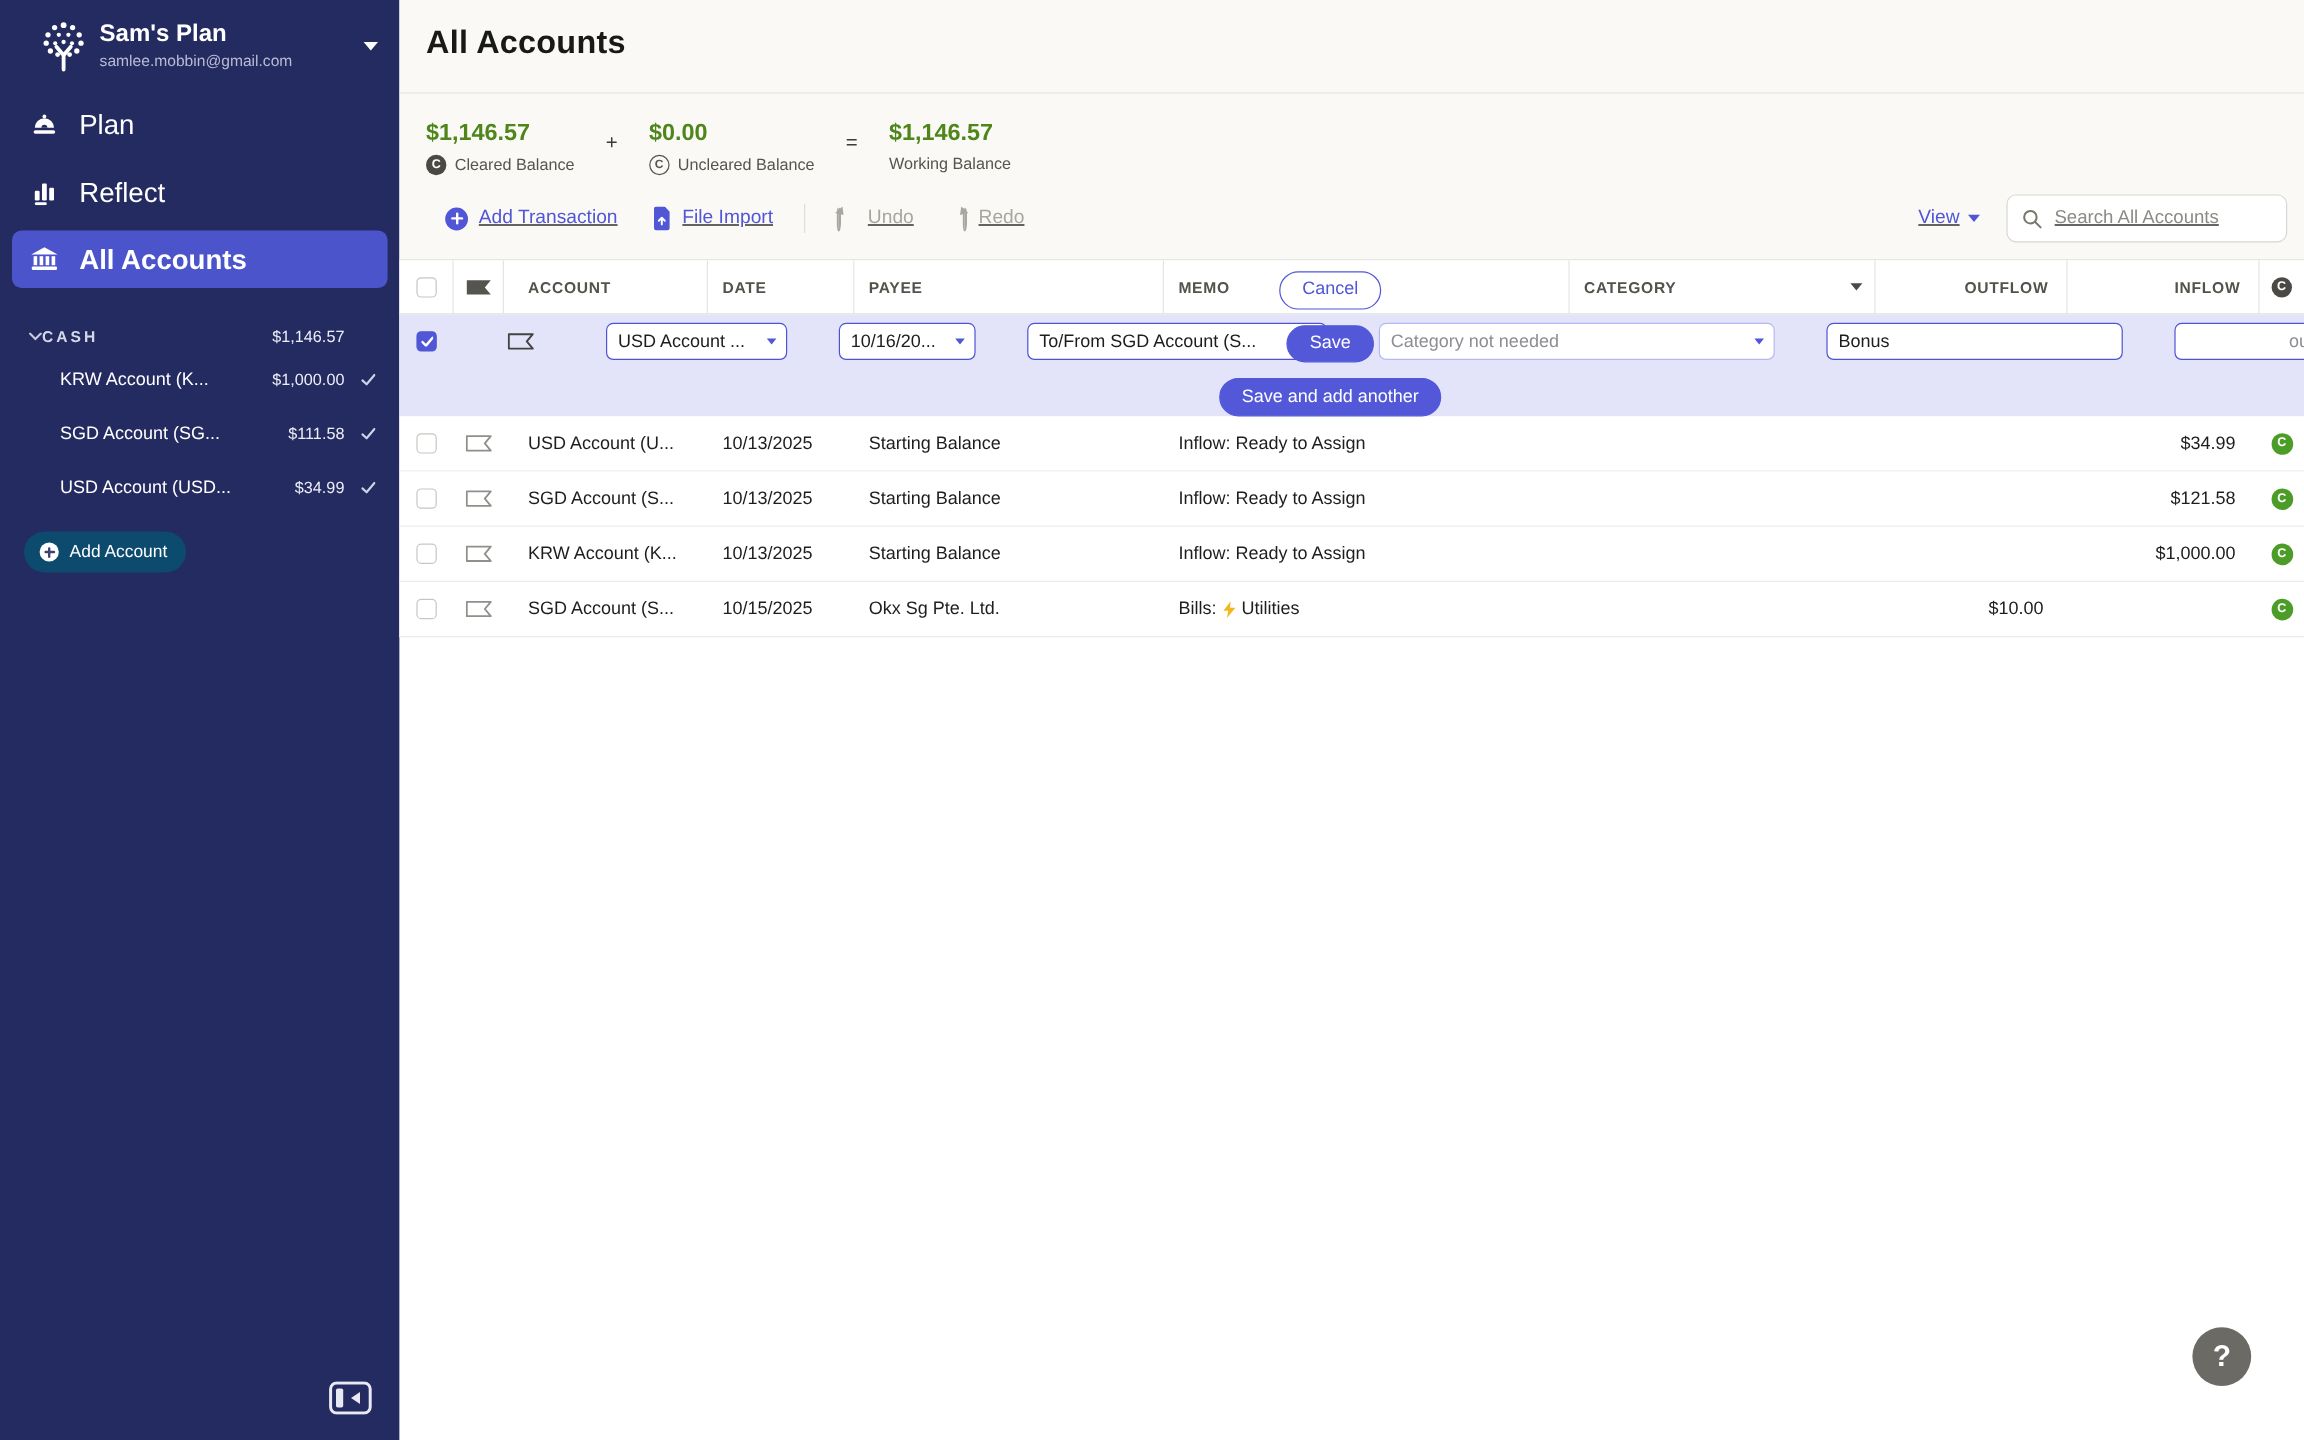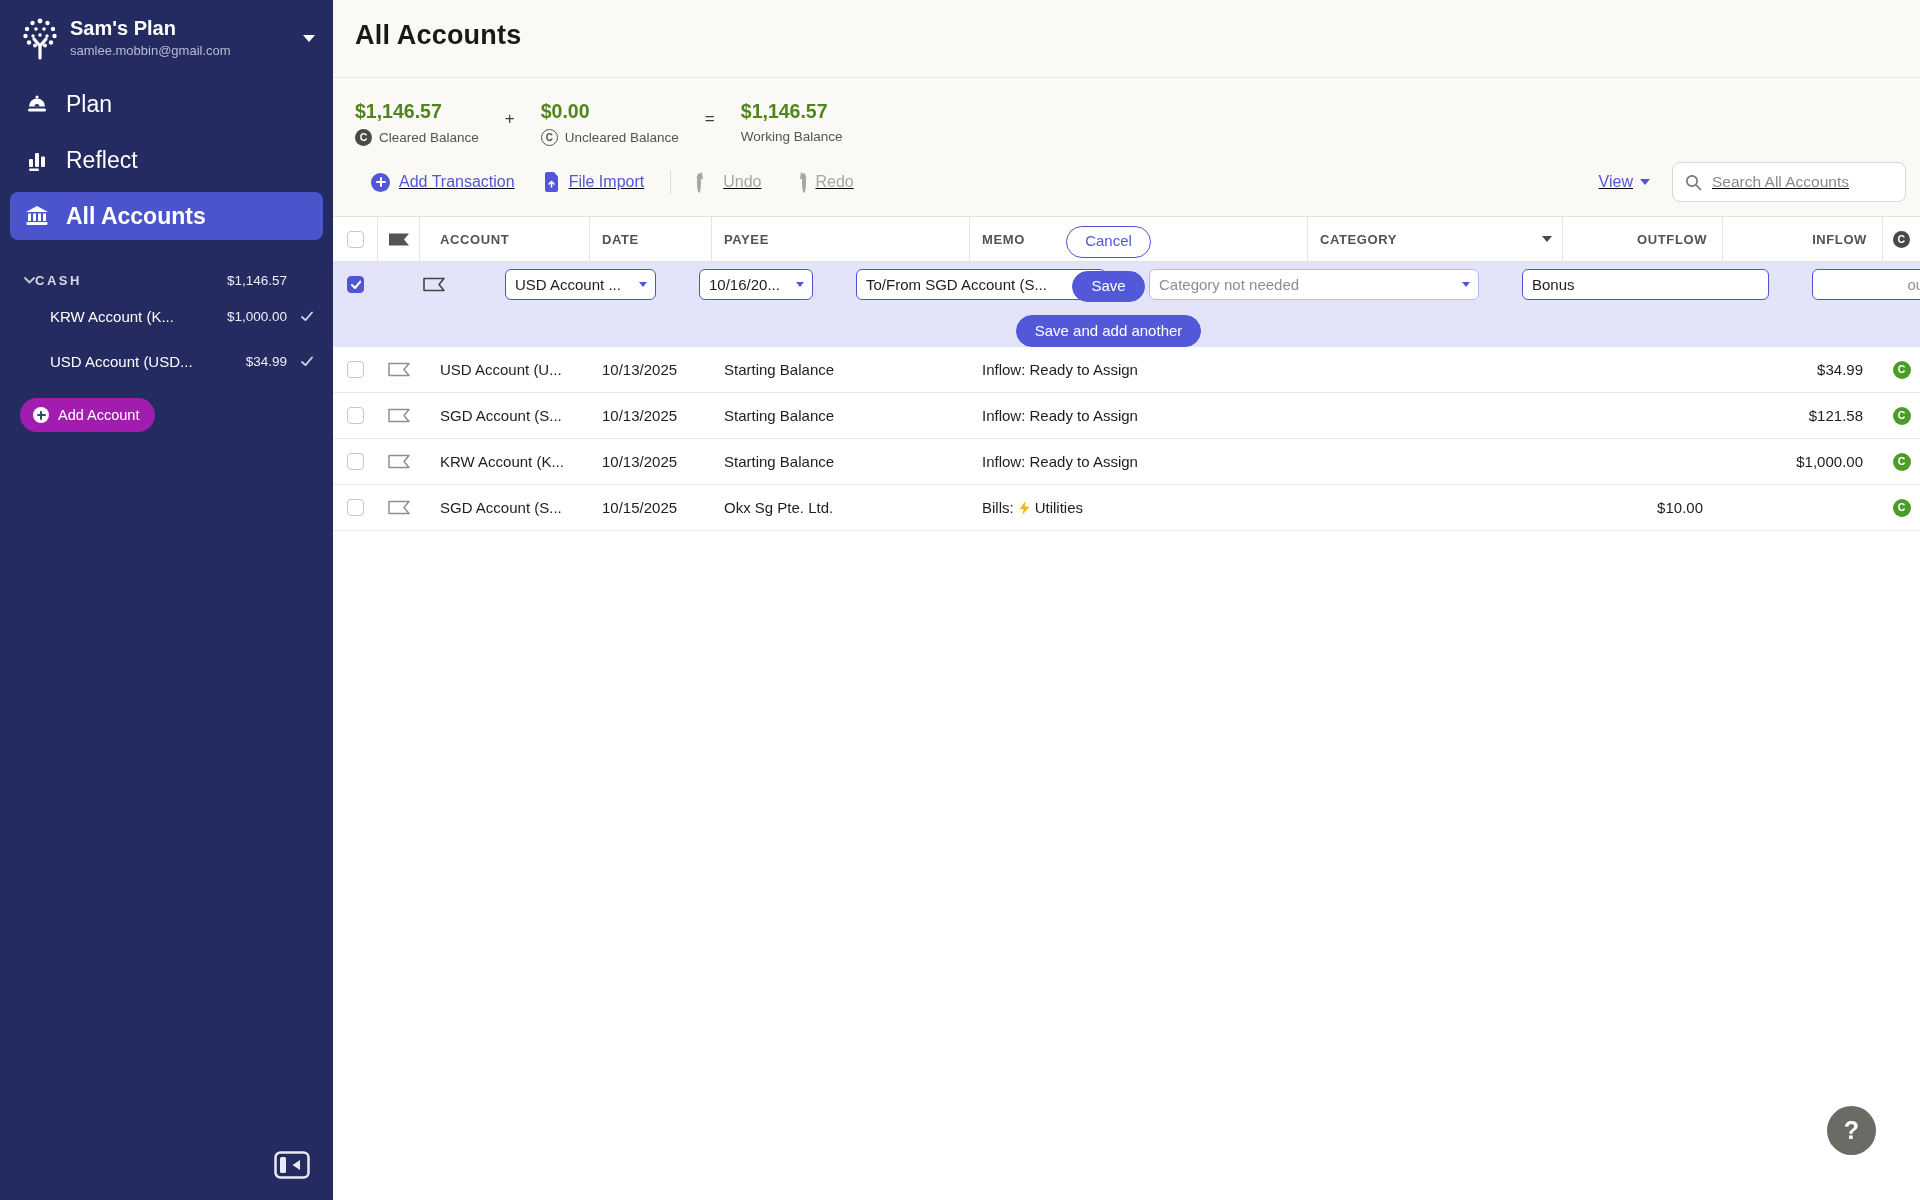--- a/index.html
+++ b/index.html
@@ -8,42 +8,42 @@
   body {
     width:1920px; height:1200px; overflow:hidden;
     display:flex;
     font-family:"Liberation Sans", sans-serif;
     background:#ffffff;
     -webkit-font-smoothing:antialiased;
   }
 
   
   .sidebar { width:333px; min-width:333px; background:#242B60; color:#fff; position:relative; }
-  .side-head { display:flex; align-items:center; padding:16px 18px 10px 20px; cursor:pointer; }
+  .side-head { display:flex; align-items:center; padding:16px 18px 10px 20px; cursor:pointer;margin-left:13px; }
   .logo { width:40px; height:44px; flex-shrink:0; }
   .plan-meta { margin-left:10px; line-height:1.25; min-width:0; }
   .plan-name { font-size:20px; font-weight:700; }
   .plan-email { font-size:13px; color:#b7bbd4; margin-top:2px; white-space:nowrap; }
   .plan-chevron { margin-left:auto; width:0; height:0; border-left:6px solid transparent; border-right:6px solid transparent; border-top:7px solid #fff; }
 
   .nav { margin-top:10px; display:flex; flex-direction:column; gap:8px; }
   .nav-item { height:48px; display:flex; align-items:center; padding:0 14px 0 24px; gap:16px; font-size:23px; font-weight:500; cursor:pointer; }
   .nav-item.selected { margin:0 10px; padding-left:14px; border-radius:8px; background:#4C54CC; font-weight:600; }
   .nav-icon { width:26px; height:24px; display:flex; align-items:center; justify-content:center; flex-shrink:0; }
 
   .cash-row { margin-top:26px; display:flex; align-items:center; padding:0 20px 0 24px; height:28px; cursor:pointer; }
   .cash-label { margin-left:0; font-size:13px; letter-spacing:2.5px; color:#d6d9e8; font-weight:600; }
   .cash-amount { margin-left:auto; font-size:13.5px; color:#eceef7; }
   .check-slot { width:26px; display:flex; justify-content:flex-end; flex-shrink:0; }
 
   .acct-row { height:45px; display:flex; align-items:center; padding:0 20px 0 50px; cursor:pointer; }
   .acct-name { font-size:15px; color:#fff; white-space:nowrap; overflow:hidden; }
   .acct-amount { margin-left:auto; font-size:13.5px; color:#eceef7; padding-left:8px; white-space:nowrap; }
 
-  .add-account { margin:14px 0 0 20px; display:inline-flex; align-items:center; gap:9px; background:#a21caf; border:none; color:#fff; font-size:14.5px; padding:9px 16px 9px 13px; border-radius:19px; cursor:pointer; font-family:inherit; }
+  .add-account { margin:14px 0 0 20px; display:inline-flex; align-items:center; gap:9px; background:#0c4a6e; border:none; color:#fff; font-size:14.5px; padding:9px 16px 9px 13px; border-radius:19px; cursor:pointer; font-family:inherit; }
   .add-acct-plus { width:16px; height:16px; border-radius:50%; background:#fff; position:relative; flex-shrink:0; }
   .add-acct-plus::before { content:""; position:absolute; left:3.5px; top:7px; width:9px; height:2px; background:#3D4372; border-radius:1px; }
   .add-acct-plus::after  { content:""; position:absolute; left:7px; top:3.5px; width:2px; height:9px; background:#3D4372; border-radius:1px; }
 
   .collapse-btn { position:absolute; right:23px; bottom:18px; background:none; border:none; padding:0; cursor:pointer; }
 
   
   main { flex:1; position:relative; background:#ffffff; min-width:0; }
   .top-area { background:#FAF9F5; }
   .title-bar { height:78px; padding:20px 0 0 22px; border-bottom:1px solid #E7E6E0; }
@@ -205,20 +205,29 @@
   <div class="acct-row">
     <span class="acct-name">KRW Account (K...</span>
     <span class="acct-amount">$1,000.00</span>
     <span class="check-slot">
       <svg width="12" height="11" viewBox="0 0 12 11">
         <polyline points="1,6 4.5,9.2 11,1.5" stroke="#CED3E8" stroke-width="1.8" fill="none" stroke-linecap="round" stroke-linejoin="round"></polyline>
       </svg>
     </span>
   </div>
   <div class="acct-row">
+    <span class="acct-name">SGD Account (SG...</span>
+    <span class="acct-amount">$111.58</span>
+    <span class="check-slot">
+      <svg width="12" height="11" viewBox="0 0 12 11">
+        <polyline points="1,6 4.5,9.2 11,1.5" stroke="#CED3E8" stroke-width="1.8" fill="none" stroke-linecap="round" stroke-linejoin="round"></polyline>
+      </svg>
+    </span>
+  </div>
+  <div class="acct-row">
     <span class="acct-name">USD Account (USD...</span>
     <span class="acct-amount">$34.99</span>
     <span class="check-slot">
       <svg width="12" height="11" viewBox="0 0 12 11">
         <polyline points="1,6 4.5,9.2 11,1.5" stroke="#CED3E8" stroke-width="1.8" fill="none" stroke-linecap="round" stroke-linejoin="round"></polyline>
       </svg>
     </span>
   </div>
 
   <button class="add-account">

